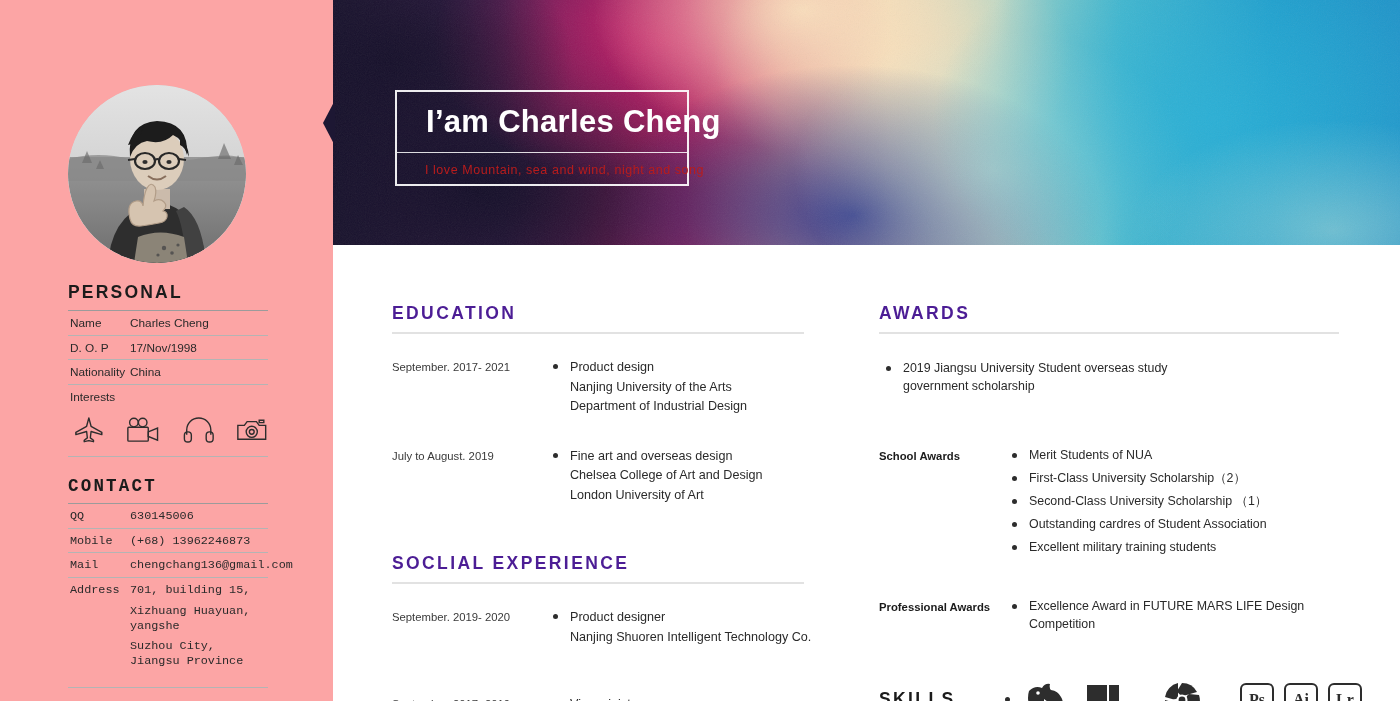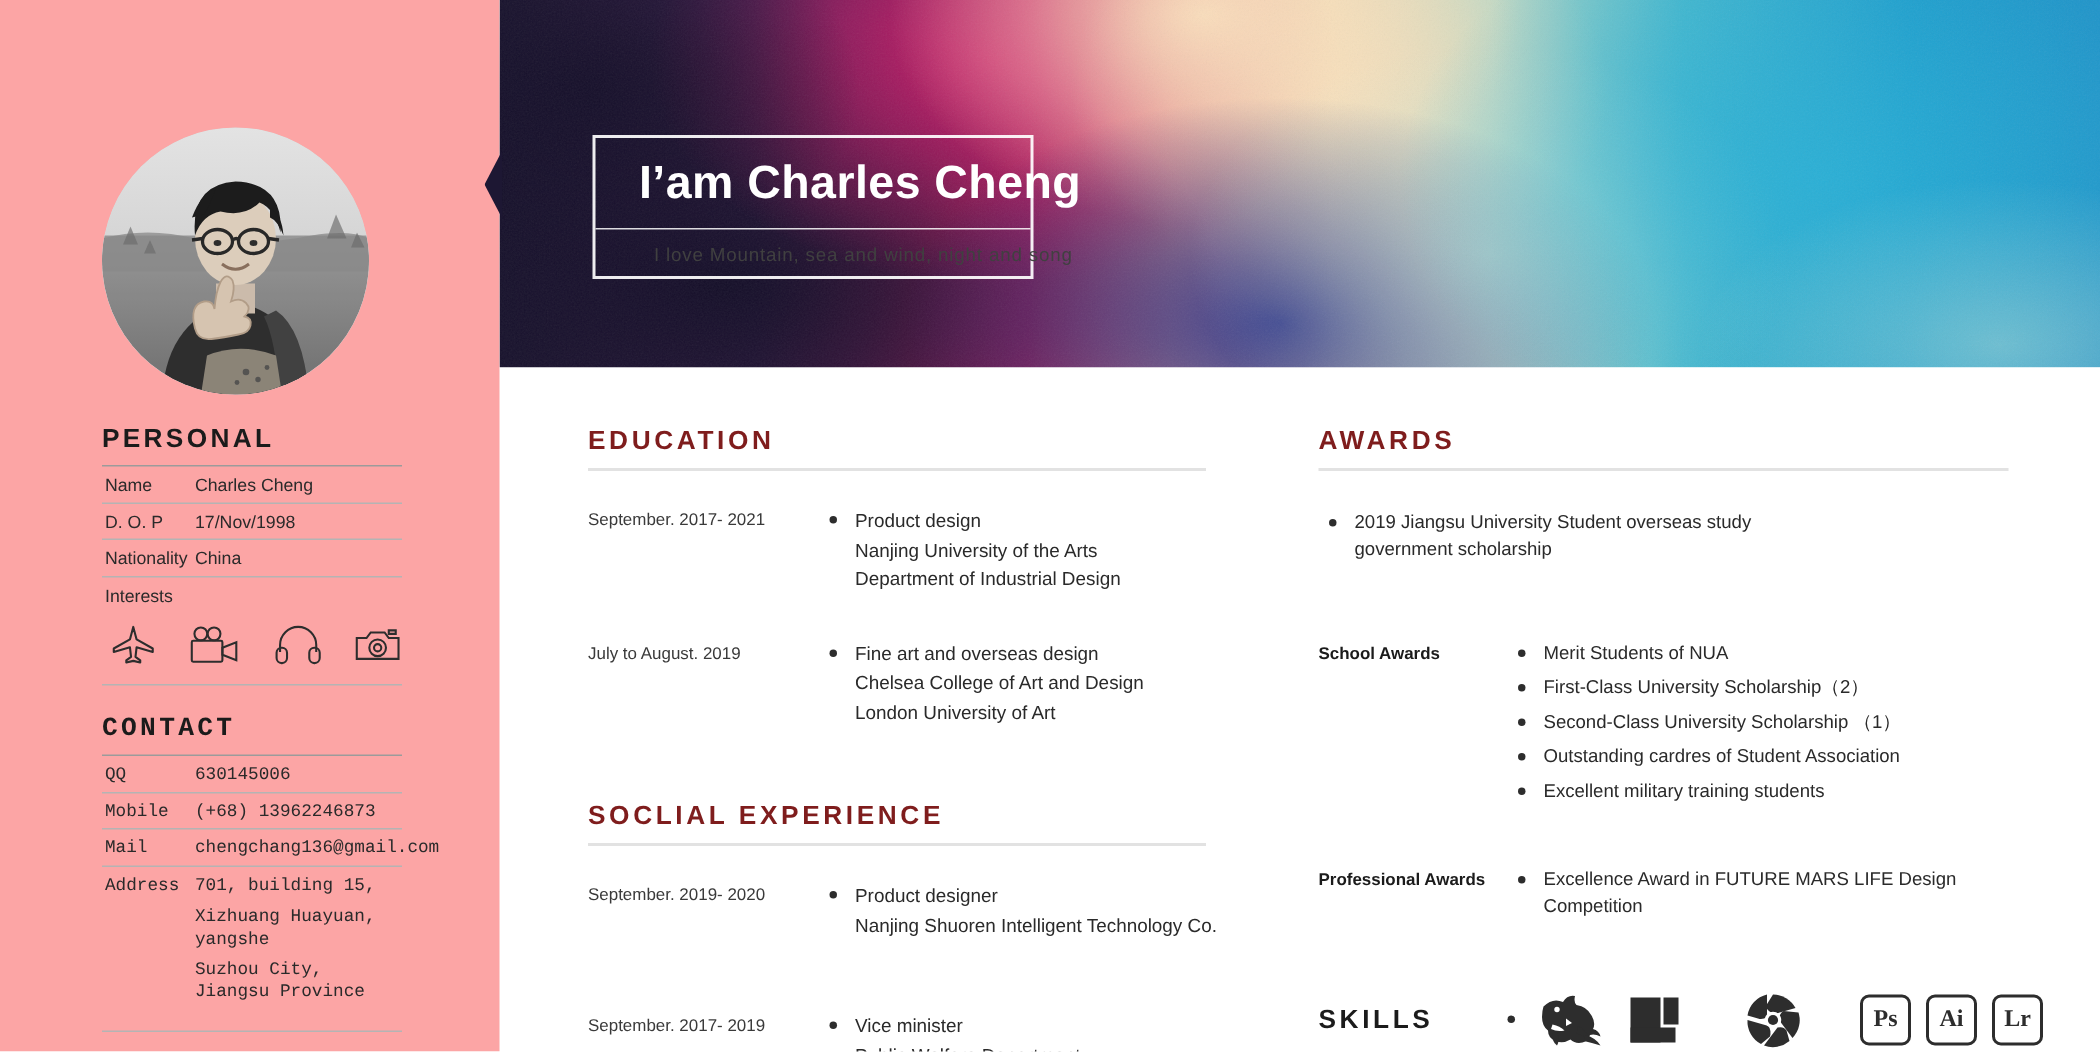--- a/index.html
+++ b/index.html
@@ -75,32 +75,33 @@
   }
   .title-main {
     height: 61px; display:flex; align-items:center;
     padding-left: 29px;
     border-bottom: 1px solid rgba(255,255,255,0.85);
     color: #fff; font-size: 31px; font-weight: bold;
     letter-spacing: 0.3px; white-space: nowrap;
   }
   .title-sub {
     height: 33px; display:flex; align-items:center;
-    padding-left: 39px;
-    color: #404040; font-size: 12.5px; letter-spacing: 0.55px;
+    padding-left: 28px;
+    color: #b91c1c; font-size: 12.5px; letter-spacing: 0.55px;
     white-space: nowrap;
   }
 
   
   .col-mid { position: absolute; left: 392px; top: 283px; width: 412px; }
   .col-right { position: absolute; left: 879px; top: 283px; width: 460px; }
 
   .main-head {
-    font-size: 17.5px; font-weight: bold; color: #7f1d1d;
+    font-size: 17.5px; font-weight: bold; color: #4c1d95;
     letter-spacing: 2.4px;
+    margin-top: 20px;
   }
   .head-rule { height: 2px; background: #e2e2e2; margin-top: 8px; }
 
   .entry { display: flex; margin-top: 24px; }
   .entry-date {
     flex: 0 0 160px; width: 160px;
     font-size: 11.3px; color: #3a3a3a; line-height: 1.45; padding-top: 1px;
   }
   .entry-body { position: relative; padding-left: 18px; flex: 1; }
   .entry-body::before {

